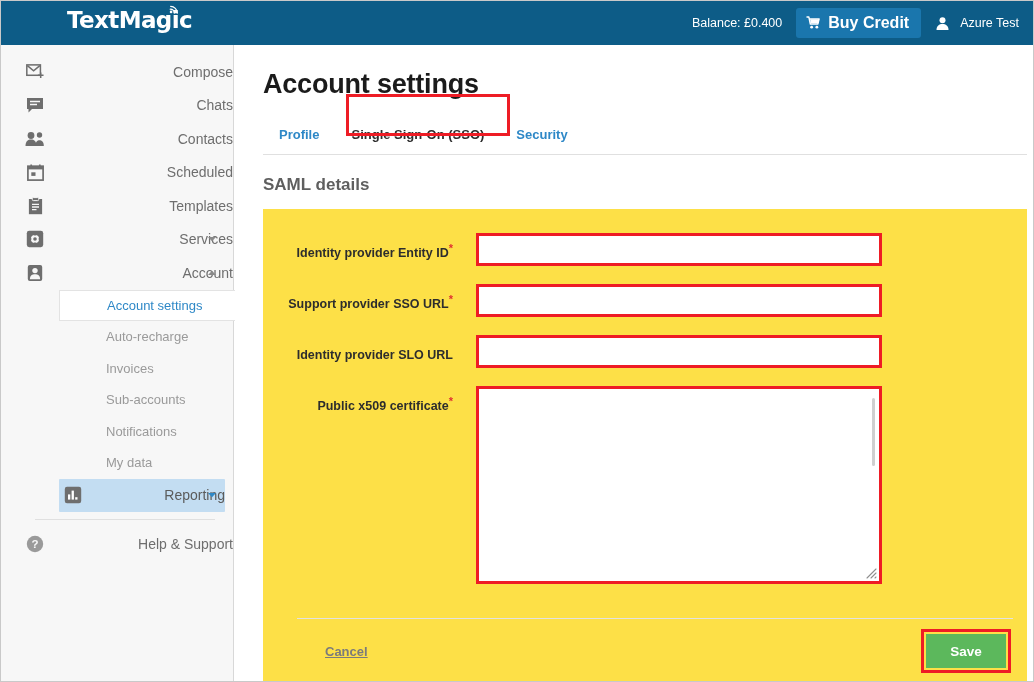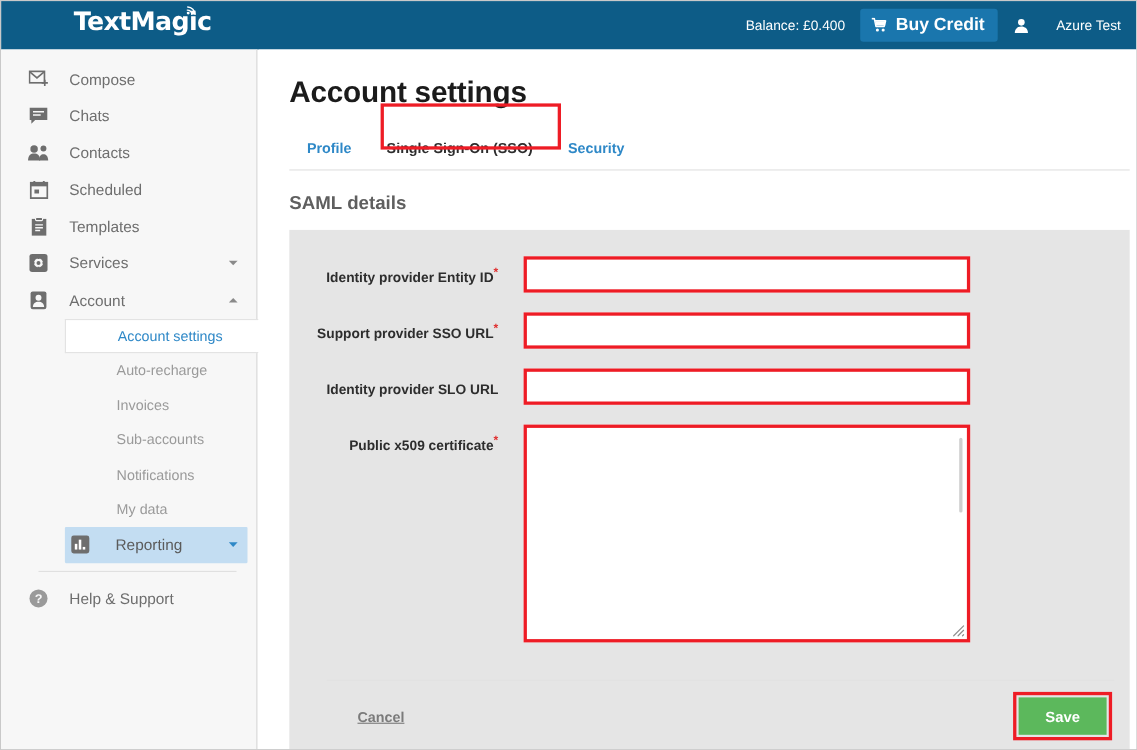--- a/index.html
+++ b/index.html
@@ -69,21 +69,21 @@
     padding: 6px 12px 6px 10px;
     color: #ffffff;
     font-size: 16px;
     font-weight: bold;
     cursor: pointer;
     font-family: "Liberation Sans", sans-serif;
   }
   .user-chip {
     display: flex;
     align-items: center;
-    gap: 24px;
+    gap: 10px;
     color: #ffffff;
     font-size: 12.5px;
     cursor: pointer;
     padding-right: 4px;
   }
 
   
   .sidebar {
     position: absolute;
     left: 0; top: 44px;
@@ -96,20 +96,21 @@
   .nav-item {
     position: relative;
     display: flex;
     align-items: center;
     height: 33.5px;
     padding-left: 62px;
     color: #6e6e6e;
     font-size: 14px;
     cursor: pointer;
     white-space: nowrap;
+    justify-content: flex-end;
   }
   .nav-item .nav-icon {
     position: absolute;
     left: 24px;
     width: 20px;
     height: 20px;
     display: flex;
     align-items: center;
     justify-content: center;
   }
@@ -204,21 +205,21 @@
   .section-title {
     margin: 20px 0 0 28px;
     font-size: 17px;
     font-weight: bold;
     color: #5f5f5f;
   }
 
   .panel {
     margin: 14px 0 0 28px;
     width: 764px;
-    background: #e5e5e5;
+    background: #fde047;
     padding: 24px 0 0 0;
     height: 473px;
     position: relative;
   }
 
   .form-row {
     display: flex;
     align-items: flex-start;
     margin-bottom: 18px;
   }

